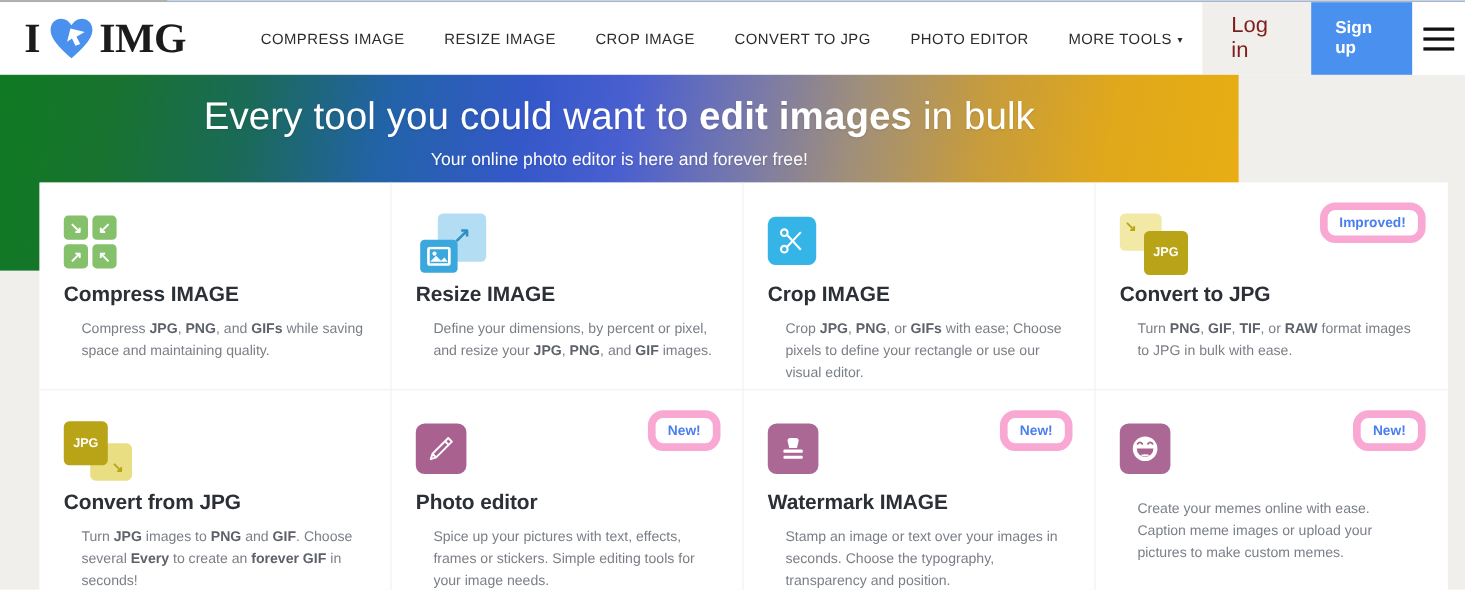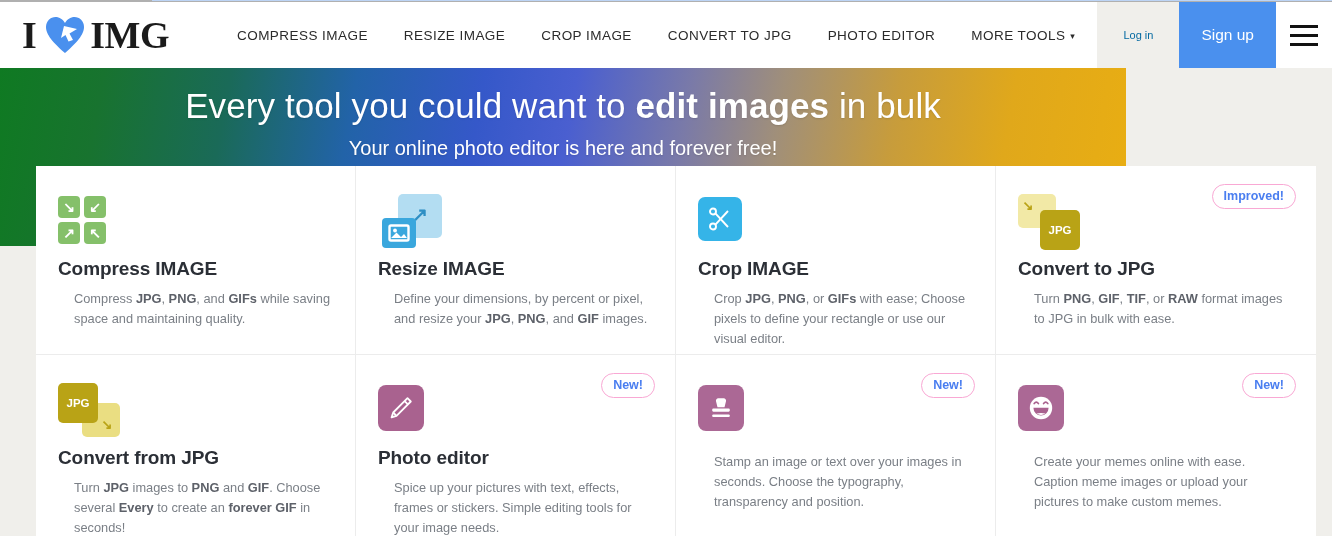--- a/index.html
+++ b/index.html
@@ -27,25 +27,25 @@
   .logo .heart-wrap { position:relative; width:42px; height:40px; margin:0 4px 0 8px; }
   .nav { display:flex; align-items:center; margin-left:50px; gap:0; }
   .nav-item {
     font-size:13.5px; letter-spacing:0.45px; color:#2b2b2b;
     padding:0 18px; white-space:nowrap; cursor:pointer;
     display:flex; align-items:center; gap:5px;
   }
   .caret { font-size:9px; line-height:1; position:relative; top:1px; }
   .header-right { margin-left:auto; display:flex; align-items:stretch; height:66px; }
   .btn-login {
-    background:#f0efeb; color:#0369a1; font-size:11px;
+    background:#f0efeb; color:#7f1d1d; font-size:20px;
     display:flex; align-items:center; padding:0 26px; cursor:pointer;
   }
   .btn-signup {
-    background:#4a90ee; color:#ffffff; font-size:15.5px; font-weight:normal;
+    background:#4a90ee; color:#ffffff; font-size:15.5px; font-weight:bold;
     display:flex; align-items:center; padding:0 22px; cursor:pointer;
   }
   .hamburger {
     width:56px; display:flex; flex-direction:column; align-items:center;
     justify-content:center; gap:6px; cursor:pointer; background:#fff;
   }
   .hamburger span { display:block; width:28px; height:3px; background:#121212; }
 
   
   .hero {
@@ -63,21 +63,21 @@
        #e0a81b 88%,
        #e9ae12 100%);
     overflow:hidden;
   }
   .hero-title {
     text-align:center; color:#ffffff; font-size:35px; font-weight:300;
     margin-top:18px; letter-spacing:0.1px; text-shadow:0 1px 2px rgba(0,0,0,.12);
   }
   .hero-title b { font-weight:bold; }
   .hero-sub {
-    text-align:center; color:#ffffff; font-size:20px; margin-top:11px;
+    text-align:center; color:#ffffff; font-size:16px; margin-top:11px;
     text-shadow:0 1px 2px rgba(0,0,0,.12);
   }
 
   
   .grid-wrap {
     position:absolute; top:166px; left:36px; width:1280px; height:400px;
     background:#ffffff; display:grid;
     grid-template-columns:repeat(4, 1fr);
     grid-template-rows:189px 189px;
   }
@@ -93,21 +93,21 @@
     letter-spacing:-0.1px;
   }
   .card-desc {
     font-size:12.8px; line-height:1.55; color:#7a7f86; margin-top:9px;
     max-width:300px;
     margin-left:16px;
   }
   .card-desc b { color:#5d6169; font-weight:bold; }
   .badge {
     position:absolute; top:18px; right:20px;
-    border:1px solid #f9a8d4; color:#4a7ef0; border-radius:14px;
+    border:7px solid #f9a8d4; color:#4a7ef0; border-radius:14px;
     font-size:12.5px; font-weight:bold; padding:4px 11px 5px; background:#fff;
     white-space:nowrap;
   }
 
   
   .sq { position:absolute; border-radius:4px; display:flex;
         align-items:center; justify-content:center; }
   .arrow-glyph { font-size:14px; font-weight:bold; color:#ffffff; line-height:1; }
 
   
@@ -290,20 +290,21 @@
     <div class="badge">New!</div>
     <div class="card-icon">
       <span class="sq mauve-sq soft">
         <svg width="26" height="26" viewBox="0 0 26 26">
           <path d="M10.3 3.2 h5.4 a2.4 2.4 0 0 1 2.3 3 l-1.5 6.1 h-7 l-1.5 -6.1 a2.4 2.4 0 0 1 2.3 -3 z" fill="#ffffff"></path>
           <rect x="4.2" y="13.6" width="17.6" height="3.1" rx="1.1" fill="#ffffff"></rect>
           <rect x="4.2" y="19.4" width="17.6" height="2.6" rx="1.1" fill="#ffffff"></rect>
         </svg>
       </span>
     </div>
+    <div class="card-title">Watermark IMAGE</div>
     <div class="card-desc"><span>Stamp an image or text over your images in seconds. Choose the typography, transparency and position.</span></div>
   </div>
 
   <div class="card">
     <div class="badge">New!</div>
     <div class="card-icon">
       <span class="sq mauve-sq soft">
         <svg width="28" height="28" viewBox="0 0 28 28">
           <circle cx="14" cy="14" r="11.2" fill="#ffffff"></circle>
           <path d="M7.2 9.5 q2.1 -2.6 4.2 0" stroke="#a9628f" stroke-width="1.7" fill="none" stroke-linecap="round"></path>

